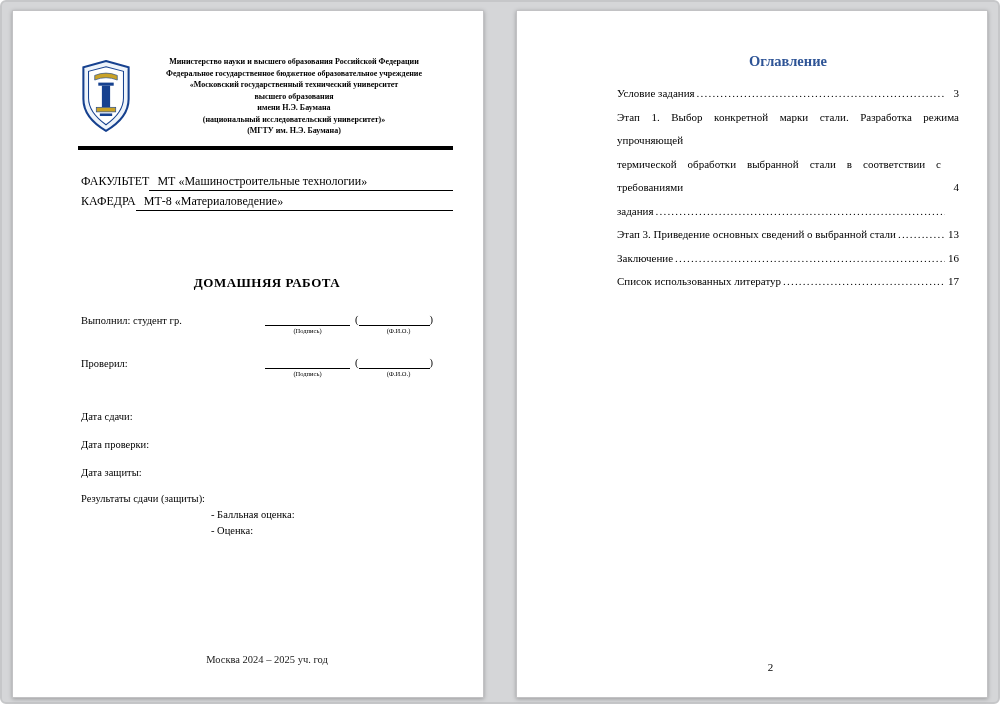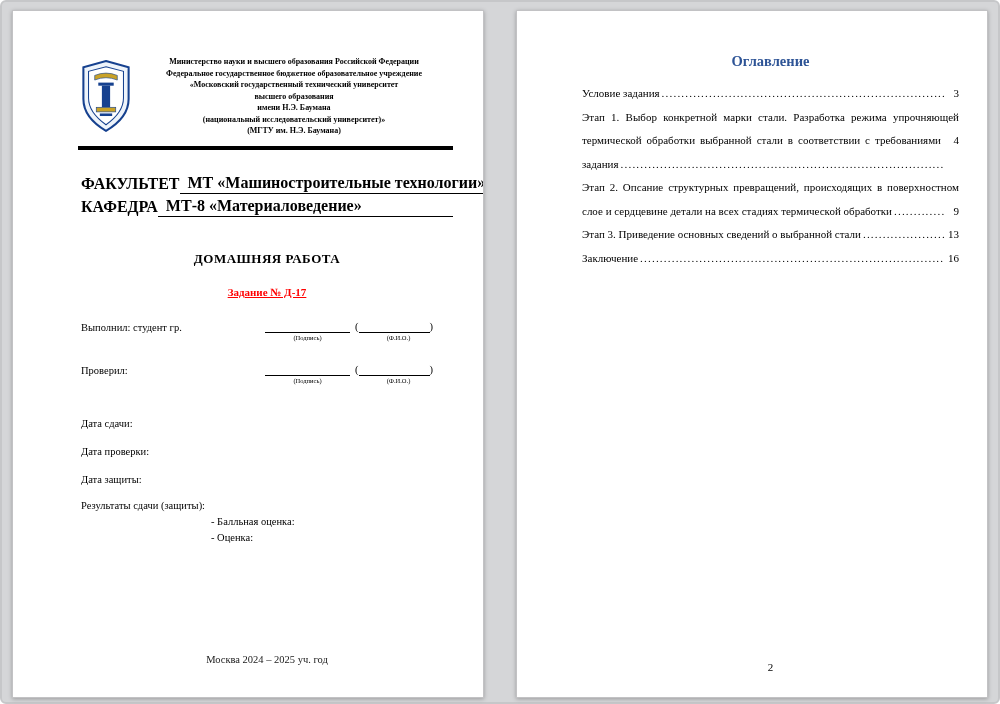--- a/index.html
+++ b/index.html
@@ -8,26 +8,26 @@
             display:flex; gap:32px; padding:8px 10px; }
   .page { width:480px; height:688px; background:#ffffff; border:1px solid #c2c2c4;
           box-shadow:0 1px 4px rgba(0,0,0,.28); position:relative; color:#000; overflow:hidden; }
 
   
   .p1-inner { padding:45px 30px 0 68px; }
   .p1-header { display:flex; align-items:flex-start; }
   .emblem { flex:0 0 50px; width:50px; margin-top:4px; }
   .head-text { flex:1; text-align:center; font-weight:bold; font-size:8px; line-height:11.5px; padding-left:4px; }
   .divider { height:4px; background:#000; margin-top:8px; margin-left:-3px; }
-  .field-row { display:flex; align-items:center; font-weight:bold; font-size:16px; }
+  .field-row { display:flex; align-items:flex-start; font-weight:normal; font-size:12px; }
   .field-row.first { margin-top:24px; }
   .field-row.second { margin-top:3px; }
   .field-label { white-space:nowrap; padding-bottom:1px; }
   .field-value { flex:1; border-bottom:1px solid #000; padding:0 0 1px 8px; white-space:nowrap; }
-  .doc-title { text-align:center; font-weight:bold; font-size:13px; letter-spacing:.5px; margin-top:34px; }
+  .doc-title { text-align:center; font-weight:bold; font-size:13px; letter-spacing:.5px; margin-top:64px; }
   .doc-subtitle { text-align:center; font-weight:bold; font-size:11px; margin-top:19px; }
   .doc-subtitle .red { color:#FF0000; text-decoration:underline; }
   .sig-row { display:flex; align-items:flex-end; font-size:10.5px; margin-top:22px; }
   .sig-label { width:184px; white-space:nowrap; }
   .blank { border-bottom:1px solid #000; height:13px; }
   .b1 { width:85px; }
   .b2 { width:71px; }
   .paren { line-height:13px; }
   .paren.po { margin-left:5px; }
   .cap-row { display:flex; font-size:6.5px; margin-top:1px; }
@@ -36,21 +36,21 @@
   .c1 { width:85px; }
   .c2 { width:79px; margin-left:9px; }
   .date-line { font-size:10.5px; }
   .d1 { margin-top:34px; }
   .dn { margin-top:17px; }
   .res-label { font-size:10.5px; margin-top:15px; }
   .res-item { font-size:10.5px; margin-top:5px; margin-left:130px; }
   .p1-footer { position:absolute; left:68px; right:30px; bottom:32px; text-align:center; font-size:10.5px; color:#1a1a1a; }
 
   
-  .p2-inner { padding:42px 28px 0 65px; }
+  .p2-inner { padding:42px 28px 0 100px; }
   .toc-title { text-align:center; font-weight:bold; font-size:14.5px; color:#2E5496; margin-bottom:12px; }
   .toc-line { display:flex; align-items:flex-end; font-size:11px; line-height:23.5px; }
   .toc-text { white-space:nowrap; }
   .toc-text.jst { flex:1; white-space:normal; text-align:justify; text-align-last:justify; }
   .toc-dots { flex:1; overflow:hidden; white-space:nowrap; margin:0 2px; }
   .toc-dots::after { content:"..................................................................................................................................................................."; letter-spacing:1.2px; }
   .toc-page { min-width:12px; text-align:right; white-space:nowrap; }
   .toc-page.after-just { margin-left:6px; flex:0 0 auto; }
   .p2-footer { position:absolute; left:65px; right:28px; bottom:24px; text-align:center; font-size:11px; }
 </style>
@@ -92,23 +92,20 @@
         <span class="field-value">МТ «Машиностроительные технологии»</span>
       </div>
 
       <div class="field-row second">
         <span class="field-label">КАФЕДРА</span>
         <span class="field-value">МТ-8 «Материаловедение»</span>
       </div>
 
       <div class="doc-title">ДОМАШНЯЯ РАБОТА</div>
 
-      <div class="doc-subtitle">
-        <span class="red">Задание № Д-17</span>
-      </div>
 
       <div class="sig-row">
         <span class="sig-label">Выполнил: студент гр.</span>
         <span class="blank b1"></span>
         <span class="paren po">(</span>
         <span class="blank b2"></span>
         <span class="paren">)</span>
       </div>
       <div class="cap-row">
         <span class="cap-sp"></span>
@@ -162,45 +159,42 @@
           <span class="toc-text jst">термической обработки выбранной стали в соответствии с требованиями</span>
           <span class="toc-page after-just">4</span>
         </div>
         <div class="toc-line">
           <span class="toc-text">задания</span>
           <span class="toc-dots"></span>
           <span class="toc-page"></span>
         </div>
       </div>
 
-      <div>
-        <div class="toc-line">
-          <span class="toc-text jst">Этап 2. Опсание структурных превращений, происходящих в поверхностном</span>
-        </div>
-        <div class="toc-line">
-          <span class="toc-text">слое и сердцевине детали на всех стадиях термической обработки</span>
-          <span class="toc-dots"></span>
-          <span class="toc-page">9</span>
-        </div>
-      </div>
 
       <div>
         <div class="toc-line">
           <span class="toc-text">Этап 3. Приведение основных сведений о выбранной стали</span>
           <span class="toc-dots"></span>
           <span class="toc-page">13</span>
         </div>
       </div>
 
       <div>
         <div class="toc-line">
           <span class="toc-text">Заключение</span>
           <span class="toc-dots"></span>
           <span class="toc-page">16</span>
         </div>
       </div>
 
+      <div>
+        <div class="toc-line">
+          <span class="toc-text">Список использованных литератур</span>
+          <span class="toc-dots"></span>
+          <span class="toc-page">17</span>
+        </div>
+      </div>
 
     </div>
     <div class="p2-footer">2</div>
   </div>
 
 </div>
 
 </body></html>

